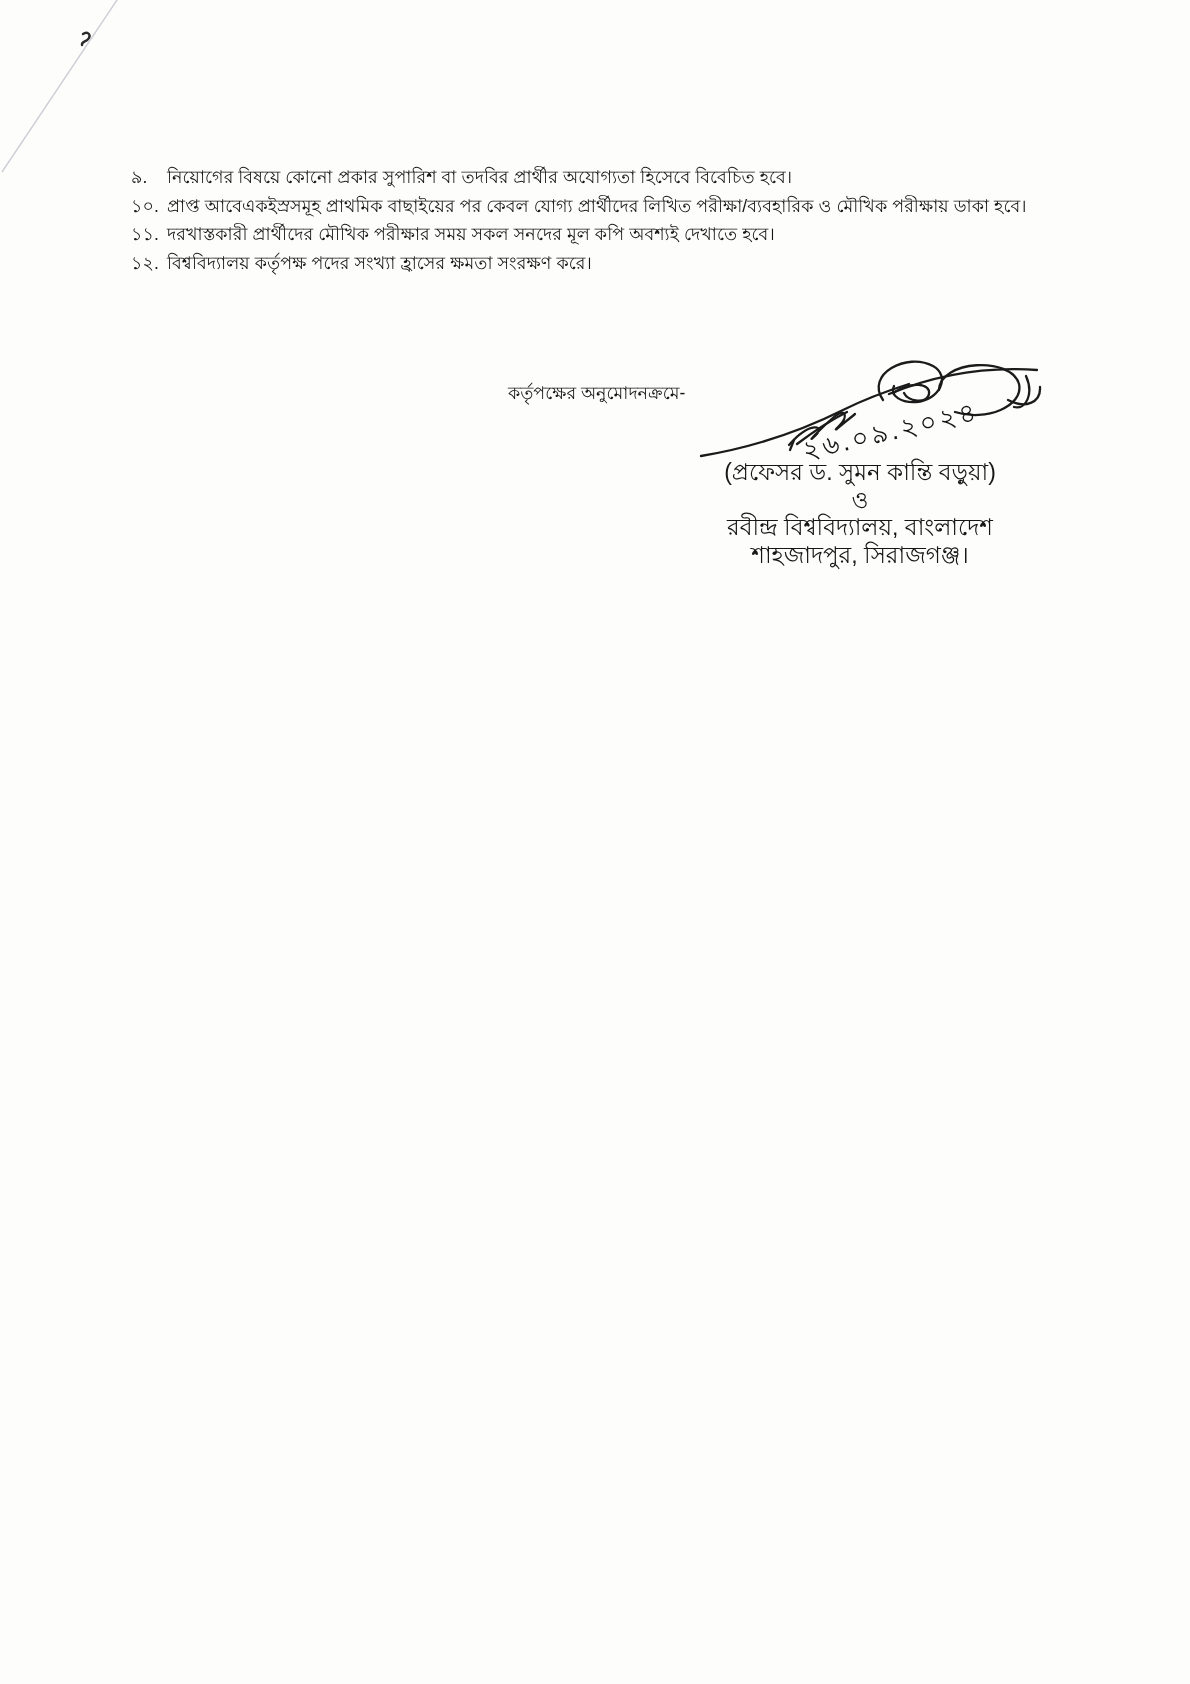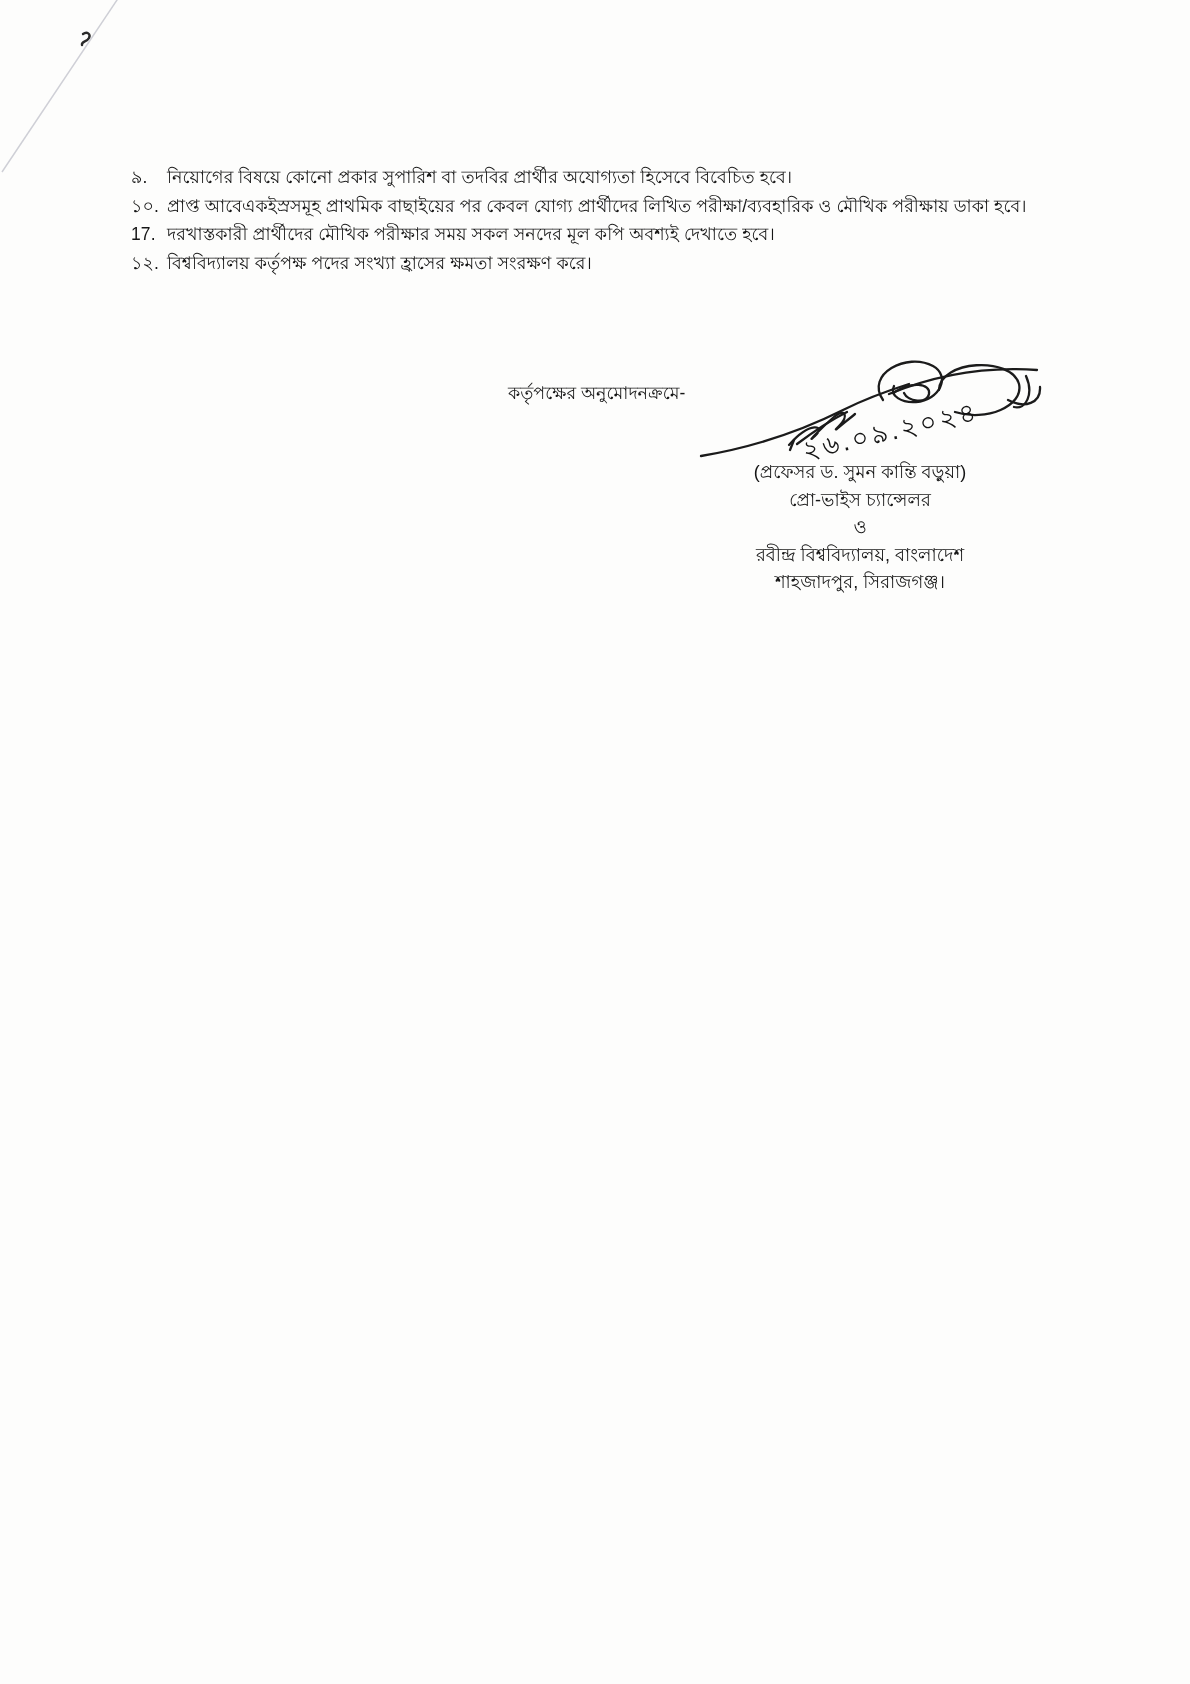--- a/index.html
+++ b/index.html
@@ -65,21 +65,21 @@
     width: 352px;
     height: 122px;
   }
   
   .signatory {
     position: absolute;
     top: 459px;
     left: 660px;
     width: 400px;
     text-align: center;
-    font-size: 18px;
+    font-size: 23px;
     line-height: 27.5px;
   }
   .signatory .sig-line {
     display: block;
     white-space: nowrap;
   }
 </style>
 </head>
 <body>
 
@@ -100,21 +100,21 @@
     </div>
 
     <div class="notice-item">
       <span class="num">১০.</span>
       <span class="lines">
         <span class="line">প্রাপ্ত আবেএকইস্রসমূহ প্রাথমিক বাছাইয়ের পর কেবল যোগ্য প্রার্থীদের লিখিত পরীক্ষা/ব্যবহারিক ও মৌখিক পরীক্ষায় ডাকা হবে।</span>
       </span>
     </div>
 
     <div class="notice-item">
-      <span class="num">17.</span>
+      <span class="num">১১.</span>
       <span class="lines">
         <span class="line">দরখাস্তকারী প্রার্থীদের মৌখিক পরীক্ষার সময় সকল সনদের মূল কপি অবশ্যই দেখাতে হবে।</span>
       </span>
     </div>
 
     <div class="notice-item">
       <span class="num">১২.</span>
       <span class="lines">
         <span class="line">বিশ্ববিদ্যালয় কর্তৃপক্ষ পদের সংখ্যা হ্রাসের ক্ষমতা সংরক্ষণ করে।</span>
       </span>
@@ -146,19 +146,18 @@
 
         <path d="M101,92 L97,102"></path>
       </g>
 
       <text x="112" y="112" transform="rotate(-13 112 112)" font-size="26" letter-spacing="3" fill="#141414" font-family="Liberation Sans, DejaVu Sans, sans-serif">২৬.০৯.২০২৪</text>
     </svg>
   </div>
 
   <div class="signatory">
     <span class="sig-line">(প্রফেসর ড. সুমন কান্তি বড়ুয়া)</span>
-    <span class="sig-line">প্রো-ভাইস চ্যান্সেলর</span>
     <span class="sig-line">ও</span>
     <span class="sig-line">রবীন্দ্র বিশ্ববিদ্যালয়, বাংলাদেশ</span>
     <span class="sig-line">শাহজাদপুর, সিরাজগঞ্জ।</span>
   </div>
 
 </div>
 
 </body></html>

